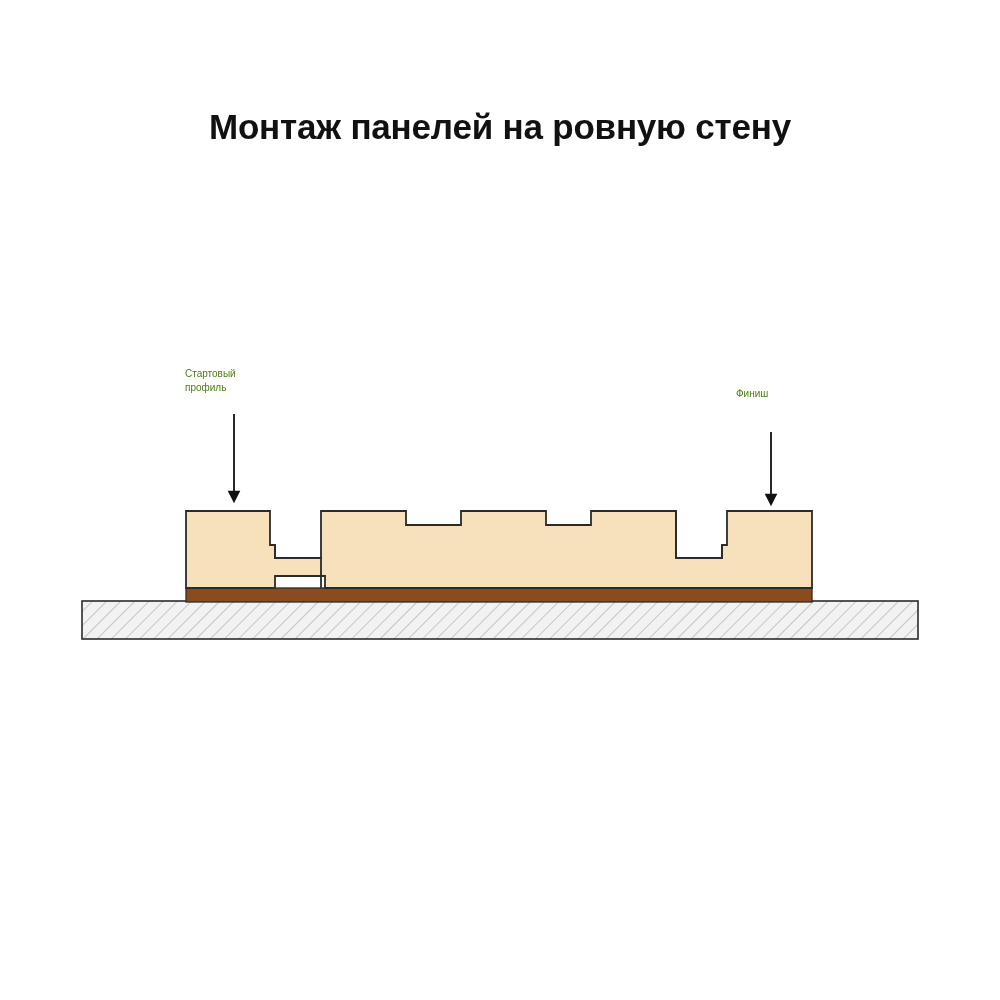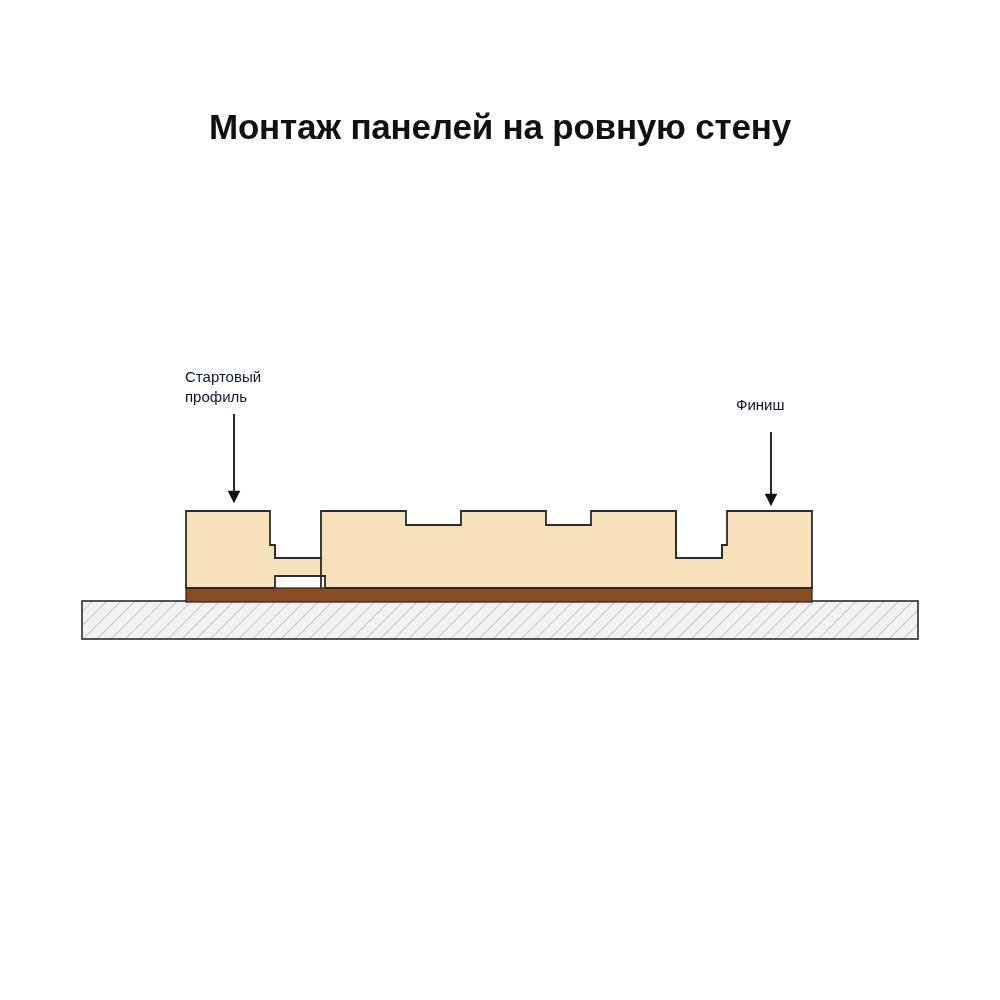--- a/index.html
+++ b/index.html
@@ -29,33 +29,33 @@
     font-weight: bold;
     line-height: 1.28;
     letter-spacing: -0.2px;
     color: #111111;
   }
   .title .line {
     display: block;
   }
   .label {
     position: absolute;
-    font-size: 15px;
+    font-size: 10px;
     line-height: 1.35;
-    color: #0f172a;
+    color: #4d7c0f;
     white-space: pre-line;
   }
   #label-start {
     left: 185px;
     top: 367px;
     text-align: left;
   }
   #label-finish {
     left: 736px;
-    top: 395px;
+    top: 387px;
     text-align: left;
   }
   svg.diagram {
     position: absolute;
     left: 0;
     top: 0;
     width: 1000px;
     height: 1000px;
     display: block;
   }

